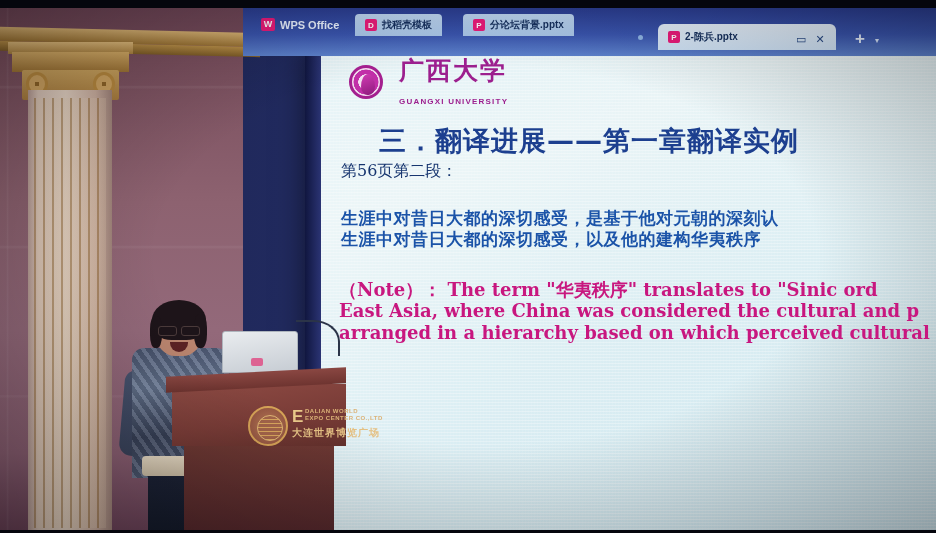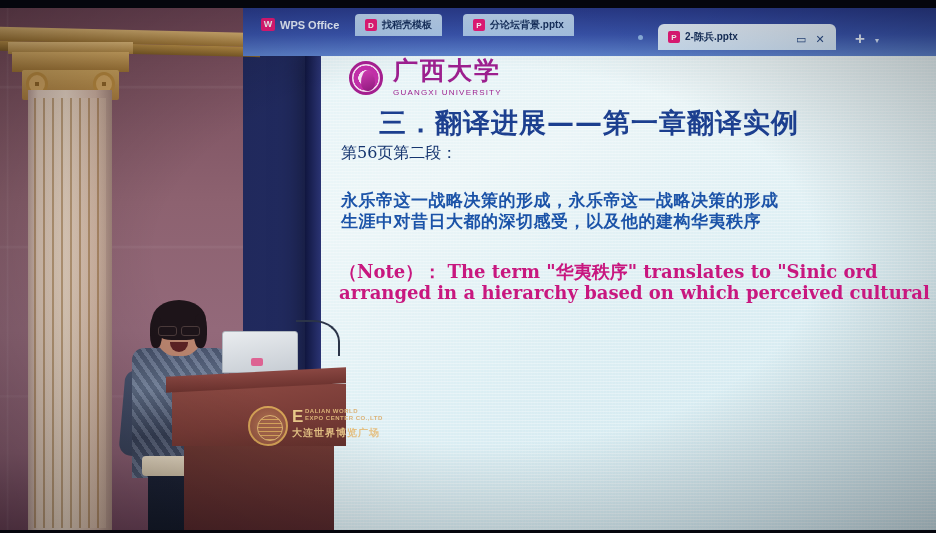--- a/index.html
+++ b/index.html
@@ -68,34 +68,34 @@
      content:""; position:absolute; inset:0; pointer-events:none;
      background:
        repeating-linear-gradient(180deg, rgba(255,255,255,.35) 0 1px, rgba(120,160,190,.10) 1px 3px),
        repeating-linear-gradient(90deg, rgba(255,255,255,.10) 0 1px, rgba(120,160,190,.06) 1px 3px),
        linear-gradient(120deg, rgba(255,255,255,.30), rgba(255,255,255,0) 45%);
      mix-blend-mode:overlay; opacity:.85;
   }
   .slide-inner { position:relative; z-index:2; padding:6px 0 0 14px; }
 
   
-  .logo-row { display:flex; align-items:center; gap:10px; margin:4px 0 0 14px; }
+  .logo-row { display:flex; align-items:center; gap:16px; margin:4px 0 0 14px; }
   .logo-mark { width:34px; height:34px; border-radius:50%;
      border:3px solid #a41f8f;
      background:radial-gradient(circle at 50% 50%, #f3dff0 0 38%, #c12fa8 40% 62%, #f0d8ec 64% 72%, #a41f8f 74% 100%);
      position:relative; flex:0 0 auto; }
   .logo-mark::after { content:""; position:absolute; left:9px; top:6px; width:14px; height:21px;
      border-radius:50% 50% 45% 45%/60% 60% 40% 40%;
      background:linear-gradient(160deg,#d23cb4,#8d1a7c); }
   .logo-cn { font-family:"DejaVu Serif", serif; font-size:25px; font-weight:700; color:#9c1f8e;
      letter-spacing:2px; line-height:1; }
-  .logo-en { font-size:8px; font-weight:400; color:#9c1f8e; letter-spacing:1.2px; margin-top:5px; }
+  .logo-en { font-size:8px; font-weight:700; color:#9c1f8e; letter-spacing:1.2px; margin-top:14px; }
 
   .slide-title { font-family:"DejaVu Serif", serif; font-size:27px; font-weight:700; color:#1c3f8f;
-     margin:8px 0 0 44px; white-space:nowrap; letter-spacing:1px; }
+     margin:17px 0 0 44px; white-space:nowrap; letter-spacing:1px; }
   .slide-sub { font-family:"DejaVu Serif", serif; font-size:16px; font-weight:400; color:#16356f;
      margin:2px 0 0 6px; white-space:nowrap; }
 
   .cn-para { font-family:"DejaVu Serif", serif; font-size:17px; font-weight:700; color:#1b53a8;
      margin:26px 0 0 6px; line-height:1.25; white-space:nowrap; letter-spacing:.5px; }
 
   .en-para { font-family:"DejaVu Serif", serif; font-size:19px; color:#16418c;
      margin:12px 0 0 4px; line-height:1.18; white-space:nowrap; }
 
   .note-para { font-family:"DejaVu Serif", serif; font-size:18px; font-weight:700; color:#c8177f;
@@ -223,29 +223,30 @@
           <div>
             <div class="logo-cn">广西大学</div>
             <div class="logo-en">GUANGXI UNIVERSITY</div>
           </div>
         </div>
 
         <div class="slide-title">三．翻译进展——第一章翻译实例</div>
         <div class="slide-sub">第56页第二段：</div>
 
         <div class="cn-para">
-          <div>永乐帝这一战略决策的形成，永乐帝这一战略决策的形成</div>
+          <div>生涯中对昔日大都的深切感受，是基于他对元朝的深刻认</div>
           <div>生涯中对昔日大都的深切感受，以及他的建构华夷秩序</div>
         </div>
 
         <div class="en-para">
         </div>
 
         <div class="note-para">
           <div>（Note）： The term "华夷秩序" translates to "Sinic ord</div>
+          <div>East Asia, where China was considered the cultural and p</div>
           <div>arranged in a hierarchy based on which perceived cultural</div>
         </div>
 
       </div>
     </div>
   </div>
 
   <div class="tabbar">
     <div class="tabbar-row">
 

